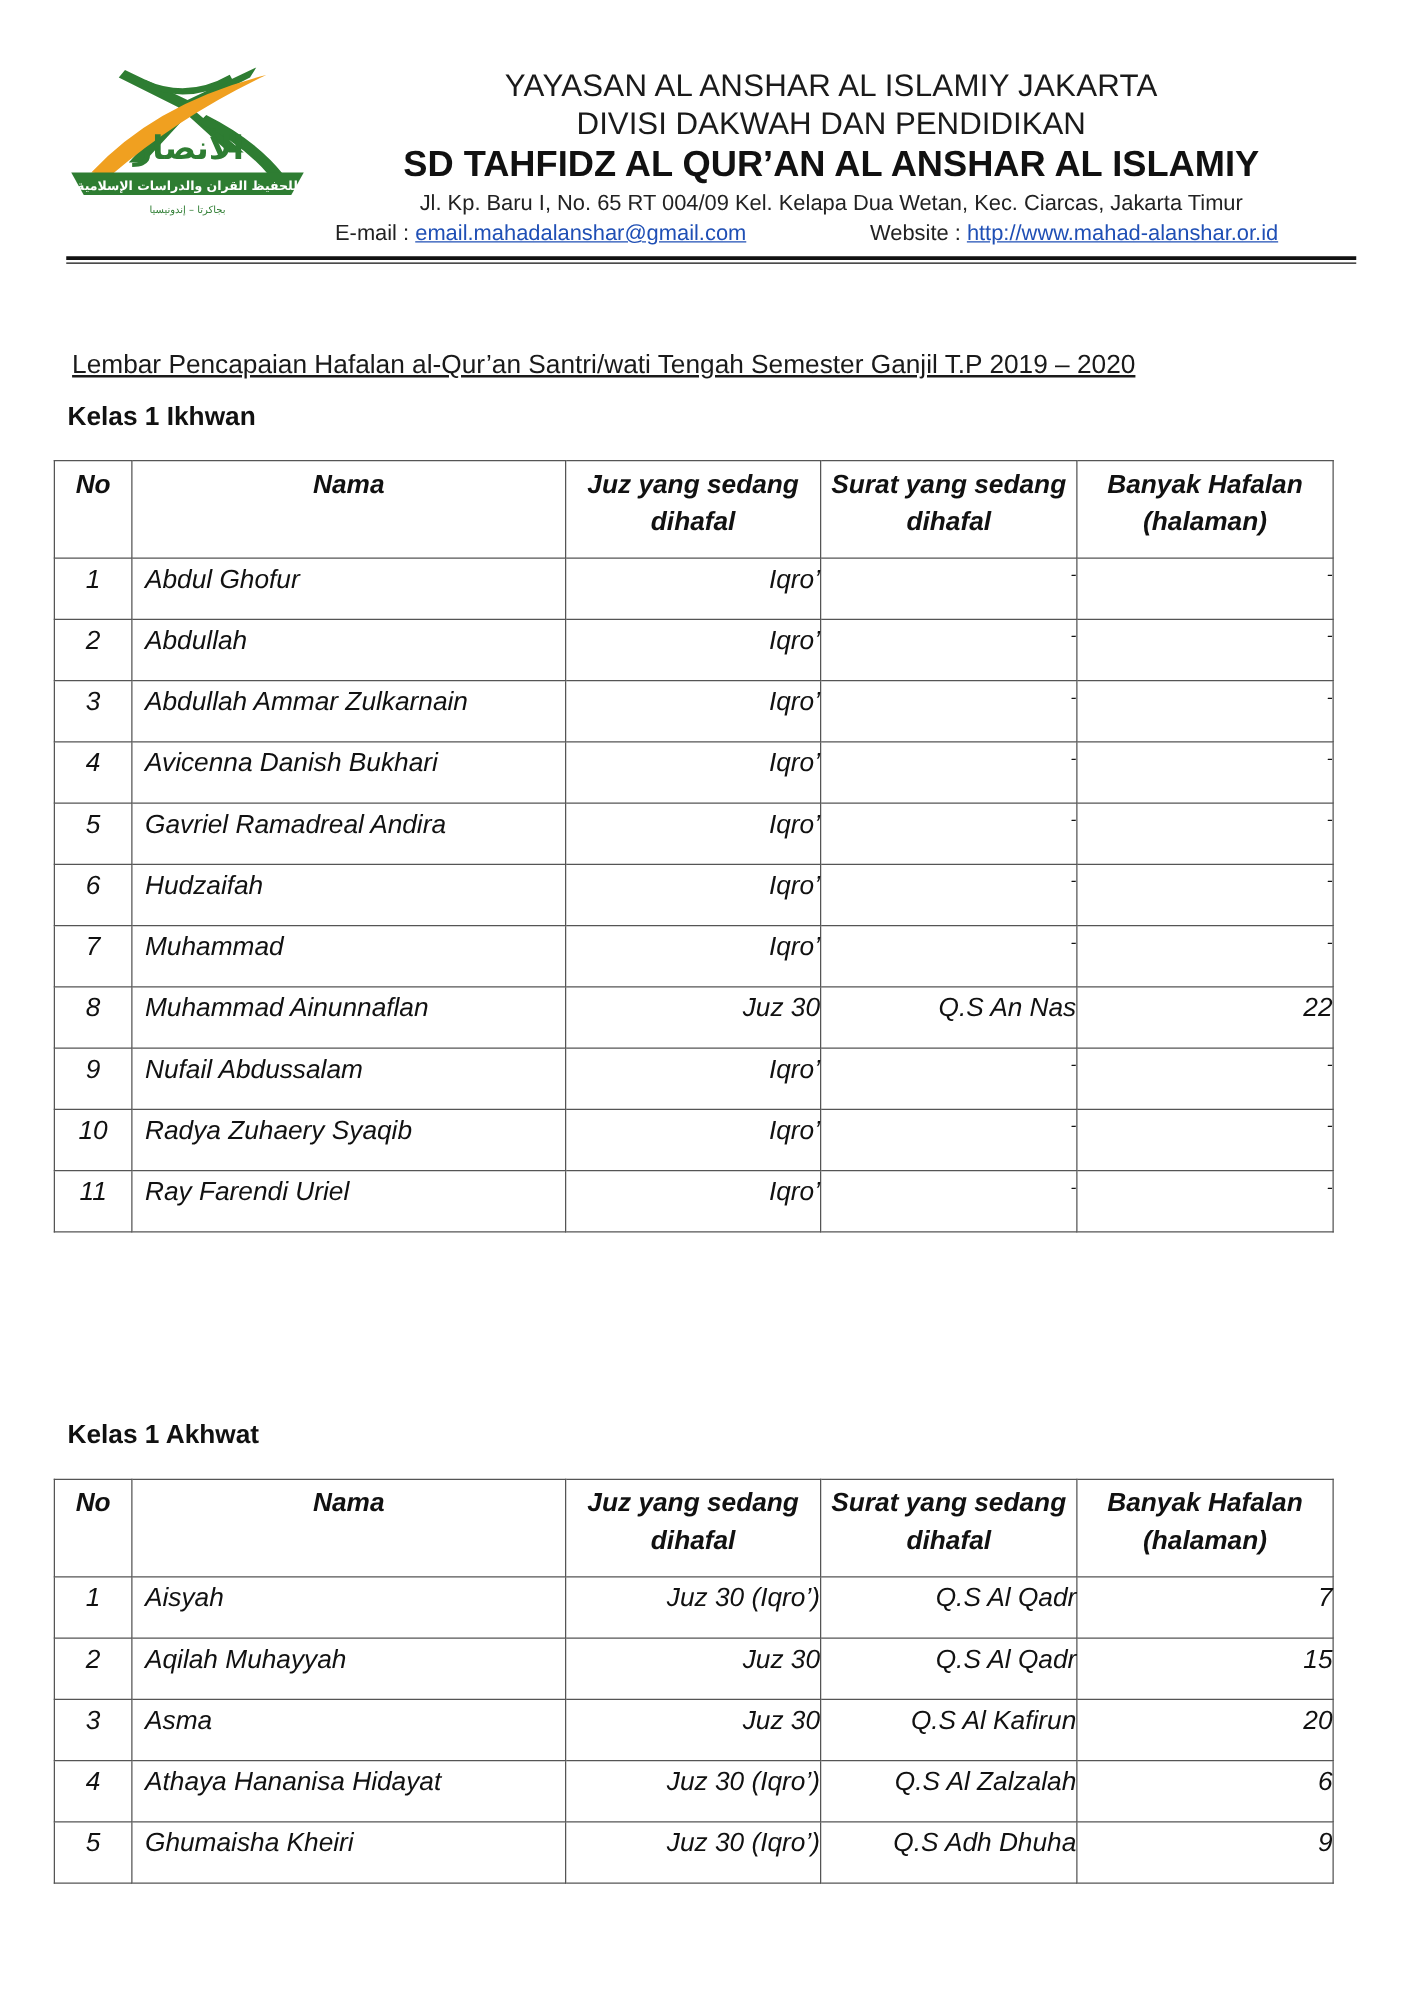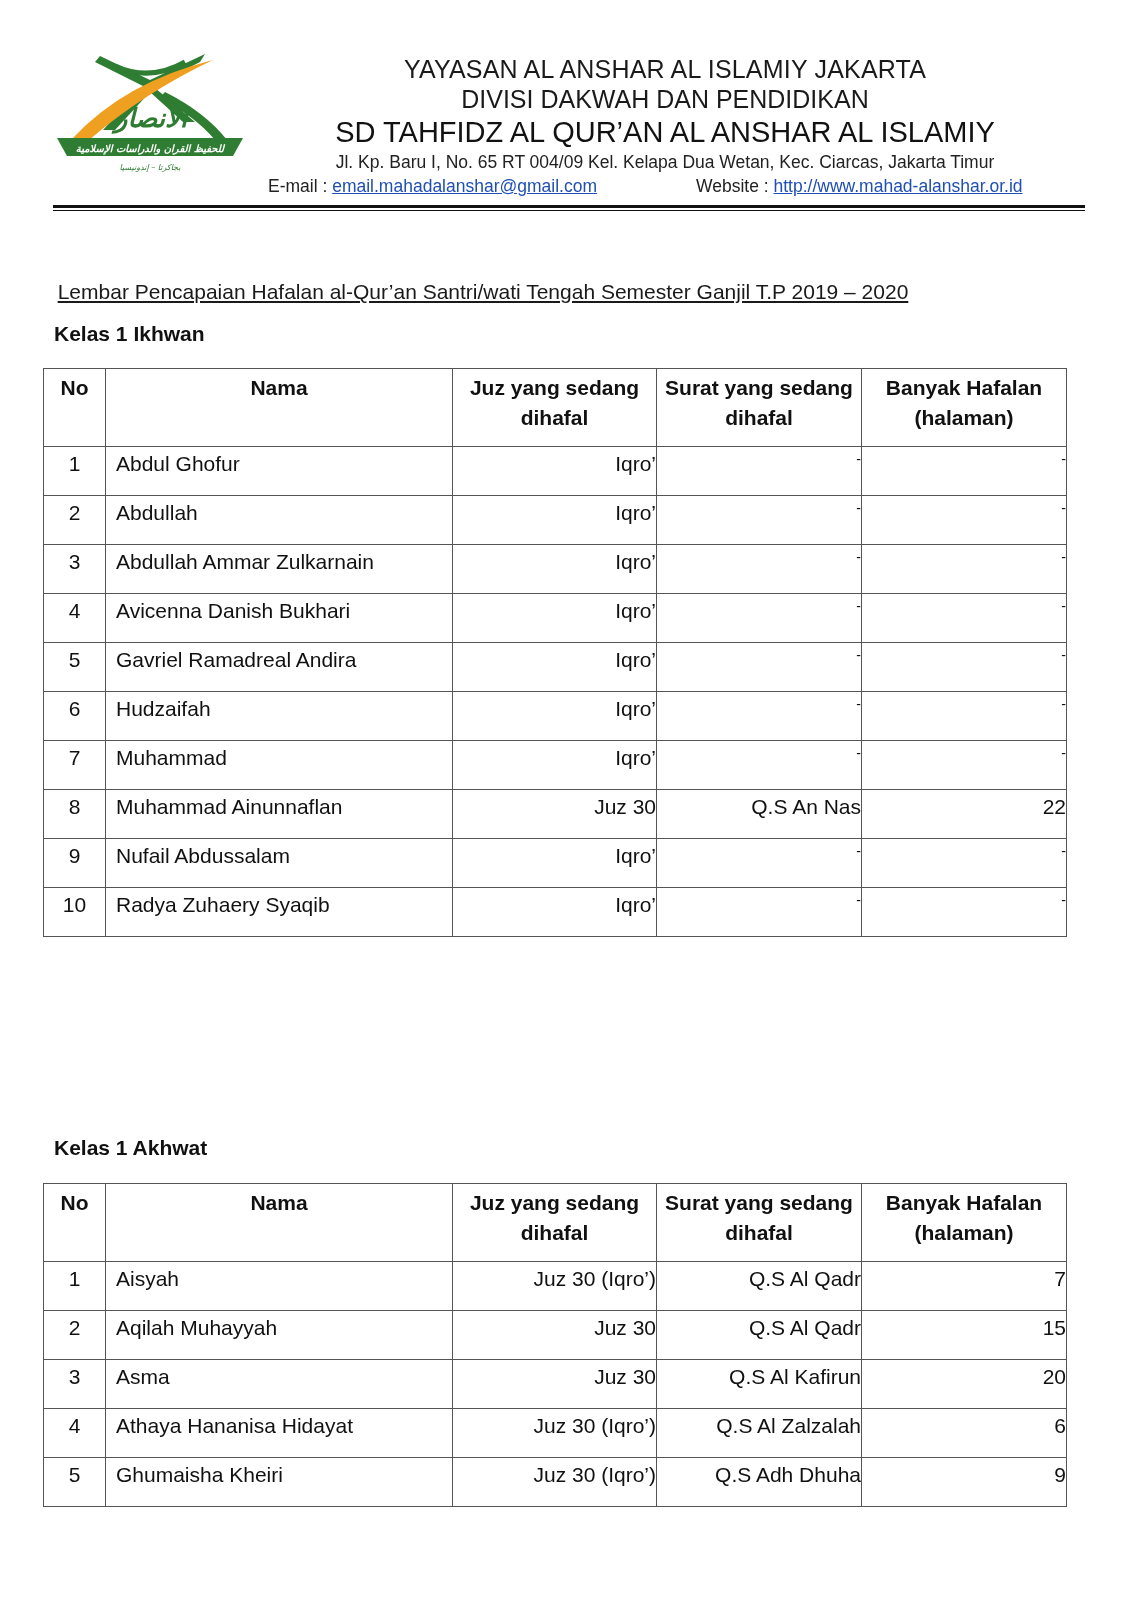--- a/index.html
+++ b/index.html
@@ -1,33 +1,33 @@
 <!DOCTYPE html>
 <html><head>
 <meta charset="utf-8">
 <style>
   html, body { margin: 0; padding: 0; background: #ffffff; }
   body { width: 1131px; height: 1600px; position: relative; overflow: hidden;
          font-family: "Liberation Sans", sans-serif; color: #111; }
-  .logo { position: absolute; left: 55px; top: 52px; width: 190px; height: 130px; font-style: italic; }
+  .logo { position: absolute; left: 55px; top: 52px; width: 190px; height: 130px; }
   .hdr { position: absolute; left: 250px; width: 830px; text-align: center; }
   .hdr1 { top: 55px; font-size: 25px; letter-spacing: 0.2px; color: #1a1a1a; }
   .hdr2 { top: 85px; font-size: 25px; color: #1a1a1a; }
-  .hdr3 { top: 116px; font-size: 29px; font-weight: normal; color: #111; }
+  .hdr3 { top: 116px; font-size: 29px; font-weight: bold; color: #111; }
   .hdr4 { top: 152px; font-size: 17.5px; color: #222; }
   .hdr5 { position: absolute; top: 176px; left: 268px; width: 800px; font-size: 17.5px; color: #222; }
   .hdr5 a { color: #1f4fb5; text-decoration: underline; }
   .hdr5 .web { position: absolute; left: 428px; top: 0; white-space: nowrap; }
   .hdr5 .mail { white-space: nowrap; margin-top: 24px; }
   .rule1 { position: absolute; left: 53px; top: 205px; width: 1032px; height: 3px; background: #111; }
   .rule2 { position: absolute; left: 53px; top: 210px; width: 1032px; height: 1px; background: #111; }
   .title { position: absolute; top: 280px; left: 0; width: 966px; text-align: center;
            font-size: 21px; text-decoration: underline; color: #1a1a1a; }
   .section { position: absolute; left: 54px; font-size: 21px; font-weight: bold; color: #111; }
-  table { position: absolute; left: 43px; width: 1023px; border-collapse: collapse; table-layout: fixed; }
+  table { position: absolute; left: 43px; width: 1023px; border-collapse: collapse; table-layout: fixed; font-style: italic; }
   td, th { border: 1.5px solid #555; vertical-align: top; font-size: 21px; padding: 0; }
   th { font-weight: bold; text-align: center; line-height: 30px; padding-top: 4px; height: 73px; }
   td { height: 45px; line-height: 28px; padding-top: 3px; }
   td.no { text-align: center; }
   td.name { padding-left: 10px; text-align: left; }
   td.c { text-align: right; }
   td.dash { font-size: 14px; line-height: 18px; }
   col.c1 { width: 62px; } col.c2 { width: 347px; } col.c3 { width: 204px; }
   col.c4 { width: 205px; } col.c5 { width: 205px; }
 </style>
@@ -151,20 +151,27 @@
         <td class="c dash">-</td>
         <td class="c dash">-</td>
       </tr>
       <tr>
         <td class="no">10</td>
         <td class="name">Radya Zuhaery Syaqib</td>
         <td class="c">Iqro’</td>
         <td class="c dash">-</td>
         <td class="c dash">-</td>
       </tr>
+      <tr>
+        <td class="no">11</td>
+        <td class="name">Ray Farendi Uriel</td>
+        <td class="c">Iqro’</td>
+        <td class="c dash">-</td>
+        <td class="c dash">-</td>
+      </tr>
     </tbody>
 </table>
 
 <div class="section" style="top:1136px;">Kelas 1 Akhwat</div>
 <table id="tbl1" style="top:1183px;">
   <colgroup>
       <col class="c1">
       <col class="c2">
       <col class="c3">
       <col class="c4">

